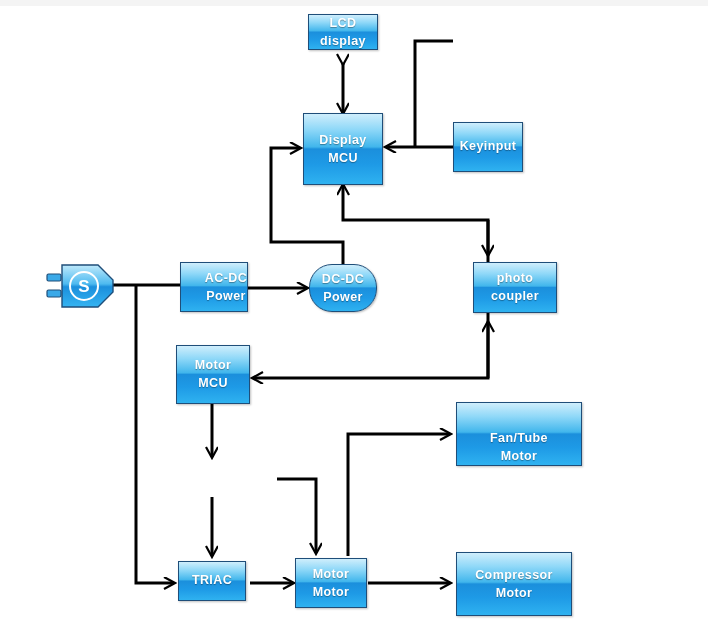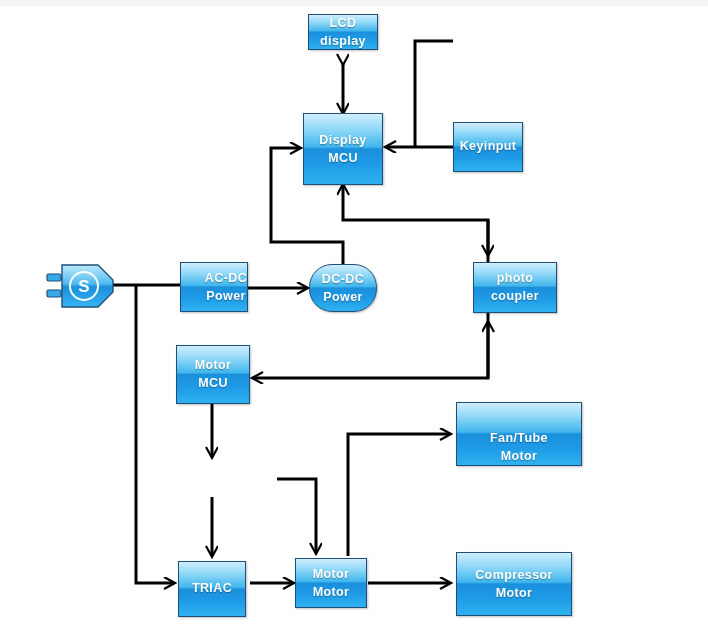--- a/index.html
+++ b/index.html
@@ -145,21 +145,21 @@
     <span class="l1">Motor</span>
     <span class="l2">MCU</span>
   </div>
 
   <div class="blk" style="left:456px;top:402px;width:126px;height:64px;justify-content:flex-end;">
     <span class="l1">Fan/Tube</span>
     <span class="l2">Motor</span>
   </div>
 
 
-  <div class="blk" style="left:178px;top:561px;width:68px;height:56px;">
+  <div class="blk" style="left:178px;top:561px;width:68px;height:40px;">
     <span class="l1">TRIAC</span>
   </div>
 
   <div class="blk" style="left:295px;top:558px;width:72px;height:50px;">
     <span class="l1">Motor</span>
     <span class="l2">Motor</span>
   </div>
 
   <div class="blk" style="left:456px;top:552px;width:116px;height:64px;">
     <span class="l1">Compressor</span>

